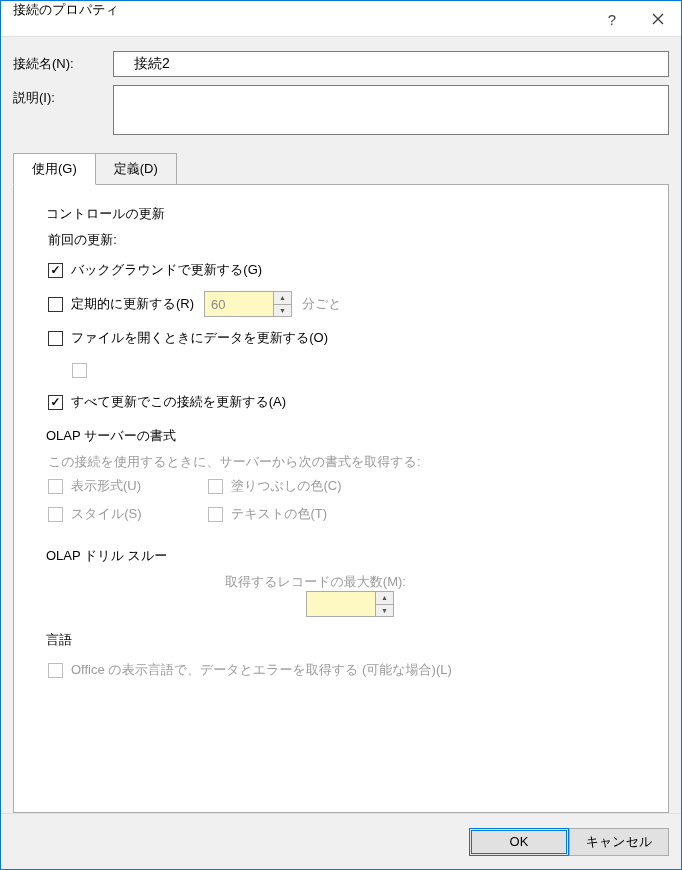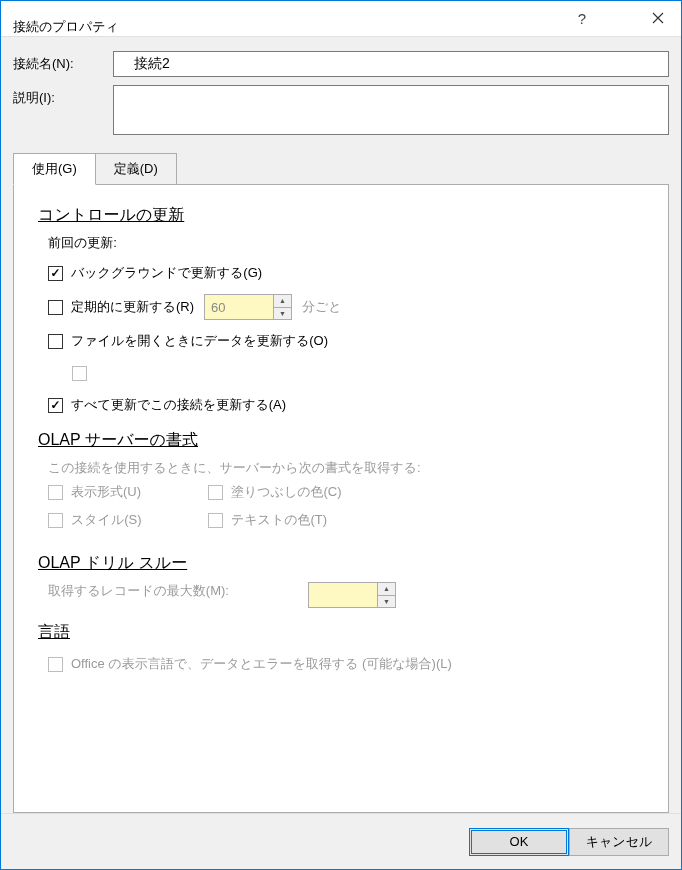--- a/index.html
+++ b/index.html
@@ -15,24 +15,23 @@
     height: 870px;
     border: 1px solid #0078d7;
     background: #f0f0f0;
     display: flex;
     flex-direction: column;
   }
   .titlebar {
     height: 36px;
     background: #fff;
     display: flex;
-    align-items: flex-end;
+    align-items: flex-start;
     padding-left: 12px;
     border-bottom: 1px solid #e0e0e0;
-    gap: 30px;
   }
   .titlebar-title {
     flex: 1;
     font-size: 13px;
   }
   .titlebar-btn {
     width: 46px;
     height: 36px;
     display: flex;
     align-items: center;
@@ -106,23 +105,22 @@
   .tab-panel {
     flex: 1;
     border: 1px solid #acacac;
     background: #fff;
     margin-top: -1px;
     padding: 20px 16px 10px 16px;
     position: relative;
     z-index: 1;
   }
   .section-title {
-    font-size: 16px;
-    margin: 14px 0 8px 8px;
-    text-decoration: underline;
+    font-size: 13px;
+    margin: 14px 0 8px 16px;
   }
   .section-title:first-child { margin-top: 0; }
   .section-body {
     padding-left: 18px;
     font-size: 13px;
   }
   .cb-row {
     display: flex;
     align-items: center;
     margin: 10px 0;
@@ -177,21 +175,23 @@
   }
   .spinner .arrow:first-child { border-bottom: 1px solid #acacac; }
   .indent-1 { padding-left: 24px; }
   .olap-grid {
     margin-top: 6px;
   }
   .olap-row { display: flex; }
   .olap-cell { display: flex; align-items: center; width: 160px; margin-bottom: 10px; }
   .drill-row {
     display: flex;
+    align-items: center;
     margin-top: 8px;
+    flex-direction: column;
   }
   .drill-row .label { width: 250px; }
   .footer {
     height: 56px;
     display: flex;
     justify-content: flex-end;
     align-items: center;
     padding: 0 12px;
     border-top: 1px solid #e0e0e0;
     background: #f0f0f0;

